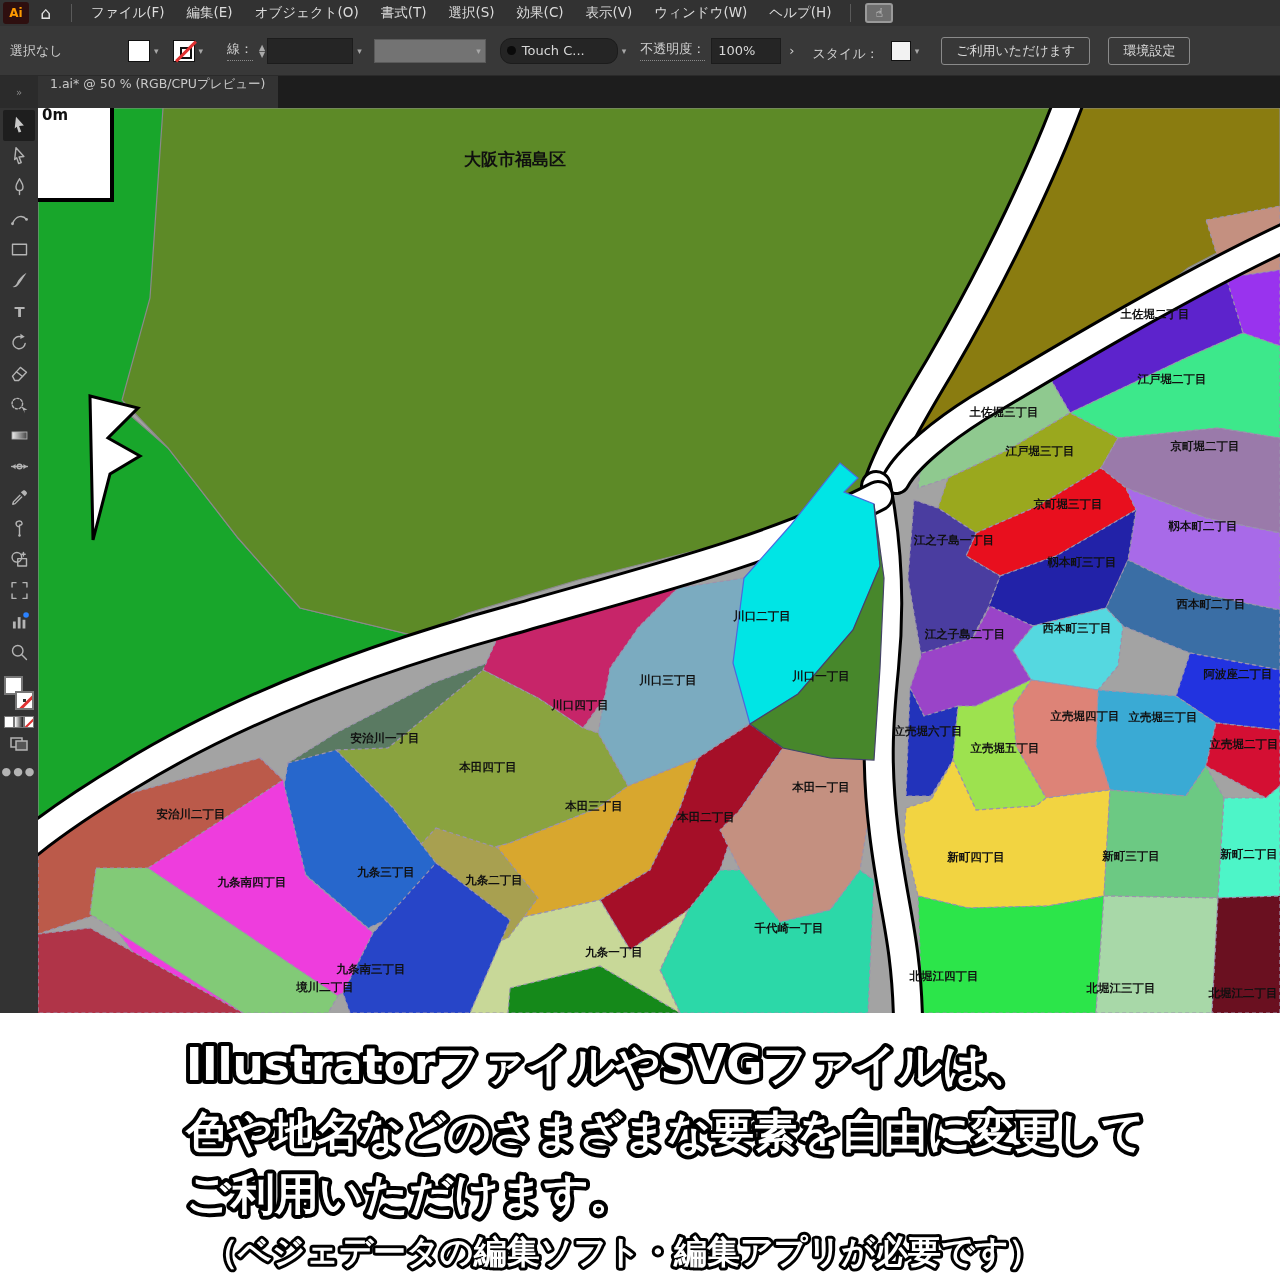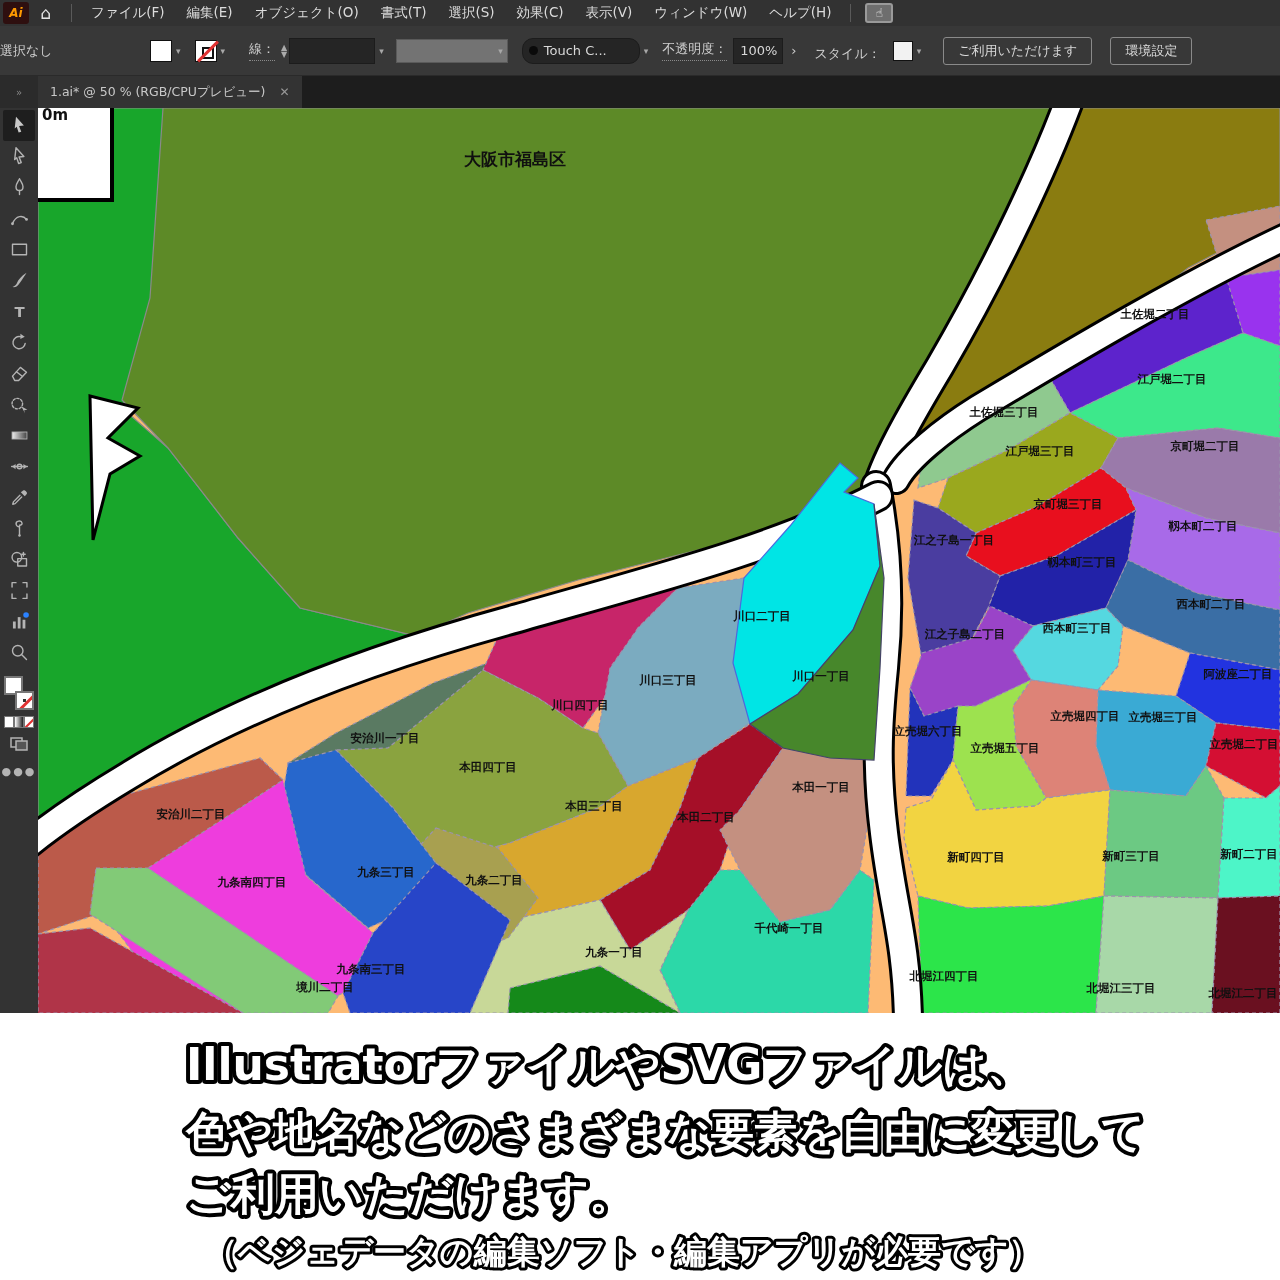--- a/index.html
+++ b/index.html
@@ -1,71 +1,71 @@
 <!DOCTYPE html>
 <html><head>
 <meta charset="utf-8">
 <style>
   * { margin:0; padding:0; box-sizing:border-box; }
   html,body { width:1280px; background:#fff; font-family:"DejaVu Sans","Liberation Sans",sans-serif; }
   #window { width:1280px; height:1280px; position:relative; background:#fff; overflow:hidden; }
 
   
   #menubar { height:26px; background:#323232; display:flex; align-items:center; color:#dcdcdc; font-size:13.5px; }
-  .ailogo { width:26px; height:22px; margin-left:3px; background:#2e0f0f; color:#ff9a00; font-weight:bold; font-size:12px; display:flex; align-items:center; justify-content:center; border-radius:3px;font-style:italic; }
+  .ailogo { width:26px; height:22px; margin-left:3px; background:#2e0f0f; color:#ff9a00; font-weight:bold; font-size:12px; display:flex; align-items:center; justify-content:center; border-radius:3px; }
   .home-ic { width:34px; text-align:center; font-size:17px; color:#e4e4e4; }
   .mb-sep { width:1px; height:18px; background:#5a5a5a; margin:0 8px; }
   .menu-item { padding:0 11px; cursor:default; white-space:nowrap; }
   .touch-ic { width:28px; height:20px; border:2px solid #9a9a9a; border-radius:3px; background:#6e6e6e; color:#f0f0f0; font-size:12px; display:flex; align-items:center; justify-content:center; margin-left:6px; }
 
   
   #controlbar { height:50px; background:#383838; display:flex; align-items:center; color:#cfcfcf; font-size:13px; border-bottom:1px solid #2a2a2a; }
-  .sel-status { width:150px; }
+  .sel-status { width:128px; padding-left:10px; }
   .swatch-wrap { display:flex; align-items:center; margin-right:10px; }
   .swatch { width:22px; height:22px; background:#fff; border:1px solid #111; position:relative; }
   .swatch.none:after { content:""; position:absolute; left:-2px; top:9px; width:28px; height:3px; background:#e03131; transform:rotate(-45deg); }
   .swatch.stroke-sw:before { content:""; position:absolute; left:6px; top:6px; width:8px; height:8px; border:2px solid #111; background:#fff; }
   .chev { color:#a8a8a8; font-size:9px; padding:0 4px; }
   .ctl-label { margin:0 6px 0 10px; border-bottom:1px dotted #8a8a8a; padding-bottom:2px; white-space:nowrap; }
   .stepper { display:flex; flex-direction:column; color:#aaa; font-size:8px; line-height:7px; margin-right:2px; }
   .dark-field { background:#252525; border:1px solid #1c1c1c; height:26px; display:flex; align-items:center; padding:0 6px; color:#d8d8d8; }
   .w-stroke { width:86px; }
   .profile-dd { width:112px; height:24px; background:#737373; border:1px solid #5a5a5a; display:flex; align-items:center; justify-content:flex-end; margin-left:8px; }
   .brush-dd { width:118px; margin-left:14px;border-radius:11px; }
   .dot { width:9px; height:9px; background:#0a0a0a; border-radius:50%; margin-right:6px; flex:none; }
-  .opacity-field { width:50px; }
+  .opacity-field { width:70px; }
   .arrow-btn { color:#cfcfcf; padding:0 8px; }
   .style-sw { width:20px; height:20px; background:#f2f2f2; border:1px solid #111; margin-left:6px; }
   .bar-btn { border:1px solid #8a8a8a; border-radius:3px; height:28px; padding:0 14px; background:transparent; color:#dadada; font-size:13px; margin-left:18px; white-space:nowrap; font-family:inherit; }
 
   
   #tabbar { height:32px; background:#1d1d1d; display:flex; align-items:stretch; }
   .tab-left { width:38px; background:#2b2b2b; color:#888; font-size:10px; display:flex; align-items:center; justify-content:center; }
-  .doc-tab { background:#333; color:#c8c8c8; font-size:12.5px; display:flex; align-items:center; padding:0 12px; gap:14px; }
+  .doc-tab { background:#333; color:#c8c8c8; font-size:12.5px; display:flex; align-items:center; padding:0 12px; gap:14px;flex-direction:column; }
   .tab-close { color:#9a9a9a; font-size:12px; }
 
   
   #main { display:flex; height:905px; }
   #toolbar { width:38px; background:#333; display:flex; flex-direction:column; align-items:center; padding-top:2px; }
   .tool { width:32px; height:31px; display:flex; align-items:center; justify-content:center; border-radius:2px; }
   .tool svg { width:21px; height:21px; }
   .tool.active { background:#1e1e1e; }
   .tb-swatches { position:relative; width:30px; height:34px; margin-top:8px; }
   .tb-fill { position:absolute; left:0; top:0; width:19px; height:19px; background:#fff; border:2px solid #777; }
   .tb-stroke { position:absolute; right:0; bottom:0; width:19px; height:19px; background:#fff; border:2px solid #777; overflow:hidden; }
   .tb-stroke:before { content:""; position:absolute; left:4px; top:4px; right:4px; bottom:4px; background:#333; border:2px solid #fff; }
   .redslash:after { content:""; position:absolute; left:-4px; top:7px; width:30px; height:3px; background:#e03131; transform:rotate(-45deg); }
   .tb-trio { display:flex; margin-top:6px; }
   .mini-sw { width:10px; height:12px; border:1px solid #777; background:#fff; position:relative; overflow:hidden; }
   .mini-grad { background:linear-gradient(90deg,#fff,#222); }
   .mini-none:after { content:""; position:absolute; left:-2px; top:4px; width:16px; height:2px; background:#e03131; transform:rotate(-45deg); }
   .mode-ic { color:#b4b4b4; margin-top:8px; }
   .dots { color:#b4b4b4; letter-spacing:2px; margin-top:10px; font-size:11px; }
 
-  #canvas { width:1242px; height:905px; background:#fdba74; position:relative;text-decoration:underline; }
+  #canvas { width:1242px; height:905px; background:#a3a3a3; position:relative;text-decoration:underline; }
   #map-svg { display:block; }
   .region-label { font-family:"DejaVu Sans","Liberation Sans",sans-serif; font-weight:bold; fill:#101010; }
 
   
   #promo { height:267px; background:#fff; }
   #promo text { font-family:"DejaVu Sans","Liberation Sans",sans-serif; font-weight:bold; fill:#fff; stroke:#000; stroke-linejoin:round; paint-order:stroke fill; }
 </style>
 </head>
 <body>
 

